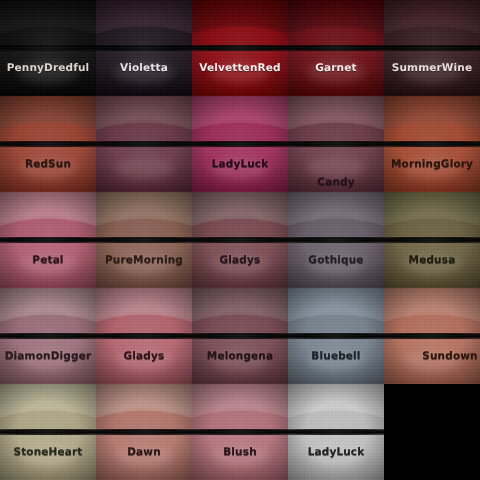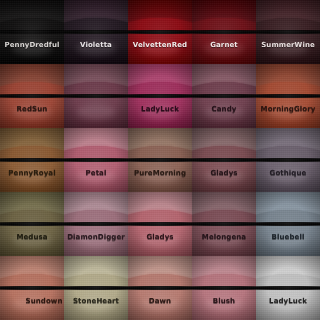--- a/index.html
+++ b/index.html
@@ -157,49 +157,35 @@
         <div class="tone" style="background: linear-gradient(rgb(120, 77, 89) 0%, rgb(138, 95, 107) 55%, rgb(146, 103, 115) 100%);"></div>
         <div class="dip" style="background: rgb(110, 62, 77); box-shadow: rgb(110, 62, 77) 0px 0px 3px;"></div>
       </div>
       <div class="lower">
         <div class="tone" style="background: linear-gradient(rgb(116, 68, 83) 0%, rgb(110, 62, 77) 45%, rgb(88, 40, 55) 100%);"></div>
         <div class="hl"></div>
       </div>
       <div class="line"></div>
       <div class="shade"></div>
       <div class="grain"></div>
-      <div class="label" style="color: rgb(38, 18, 26); text-shadow: rgba(0, 0, 0, 0.45) 0px 1px 0px;">Candy</div>
+      <div class="label" style="color: rgb(38, 18, 26); text-shadow: rgba(0, 0, 0, 0.45) 0px 1px 0px; margin-top: 12px;">Candy</div>
     </div>
     <div class="cell">
       <div class="upper">
         <div class="tone" style="background: linear-gradient(rgb(134, 62, 42) 0%, rgb(152, 80, 60) 55%, rgb(160, 88, 68) 100%);"></div>
         <div class="dip" style="background: rgb(164, 75, 51); box-shadow: rgb(164, 75, 51) 0px 0px 3px;"></div>
       </div>
       <div class="lower">
         <div class="tone" style="background: linear-gradient(rgb(170, 81, 57) 0%, rgb(164, 75, 51) 45%, rgb(142, 53, 29) 100%);"></div>
         <div class="hl"></div>
       </div>
       <div class="line"></div>
       <div class="shade"></div>
       <div class="grain"></div>
       <div class="label" style="color: rgb(44, 21, 16); text-shadow: rgba(0, 0, 0, 0.45) 0px 1px 0px;">MorningGlory</div>
-    </div>
-    <div class="cell">
-      <div class="upper">
-        <div class="tone" style="background: linear-gradient(rgb(120, 88, 50) 0%, rgb(138, 106, 68) 55%, rgb(146, 114, 76) 100%);"></div>
-        <div class="dip" style="background: rgb(138, 90, 51); box-shadow: rgb(138, 90, 51) 0px 0px 3px;"></div>
-      </div>
-      <div class="lower">
-        <div class="tone" style="background: linear-gradient(rgb(144, 96, 57) 0%, rgb(138, 90, 51) 45%, rgb(116, 68, 29) 100%);"></div>
-        <div class="hl"></div>
-      </div>
-      <div class="line"></div>
-      <div class="shade"></div>
-      <div class="grain"></div>
-      <div class="label" style="color: rgb(42, 29, 14); text-shadow: rgba(0, 0, 0, 0.45) 0px 1px 0px;">PennyRoyal</div>
     </div>
     <div class="cell">
       <div class="upper">
         <div class="tone" style="background: linear-gradient(rgb(174, 116, 128) 0%, rgb(192, 134, 146) 55%, rgb(200, 142, 154) 100%);"></div>
         <div class="dip" style="background: rgb(176, 93, 112); box-shadow: rgb(176, 93, 112) 0px 0px 3px;"></div>
       </div>
       <div class="lower">
         <div class="tone" style="background: linear-gradient(rgb(182, 99, 118) 0%, rgb(176, 93, 112) 45%, rgb(154, 71, 90) 100%);"></div>
         <div class="hl"></div>
       </div>

